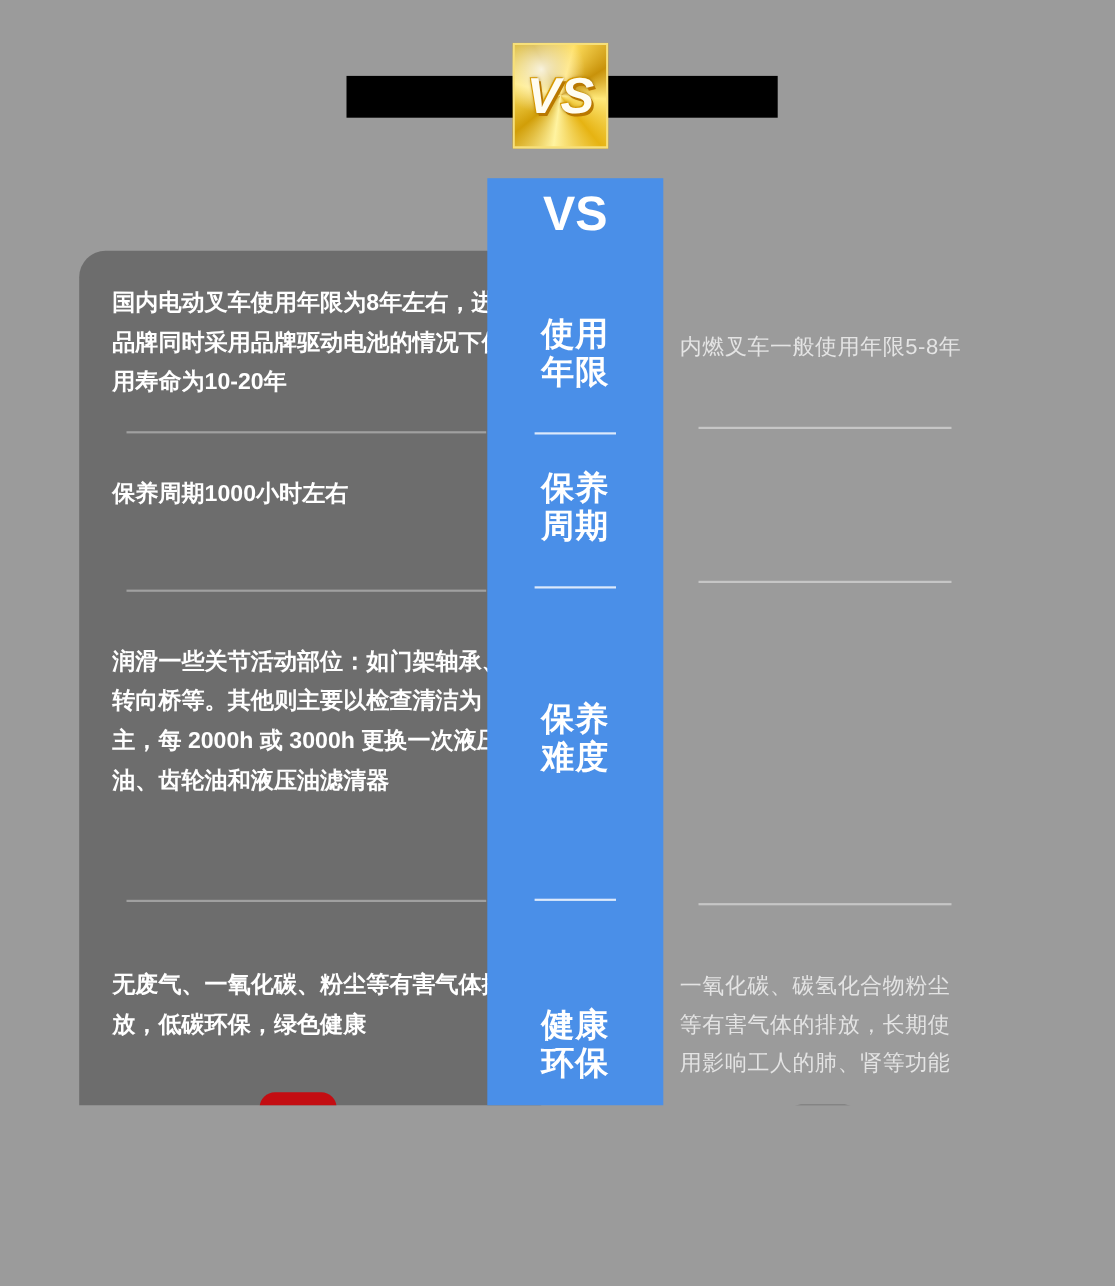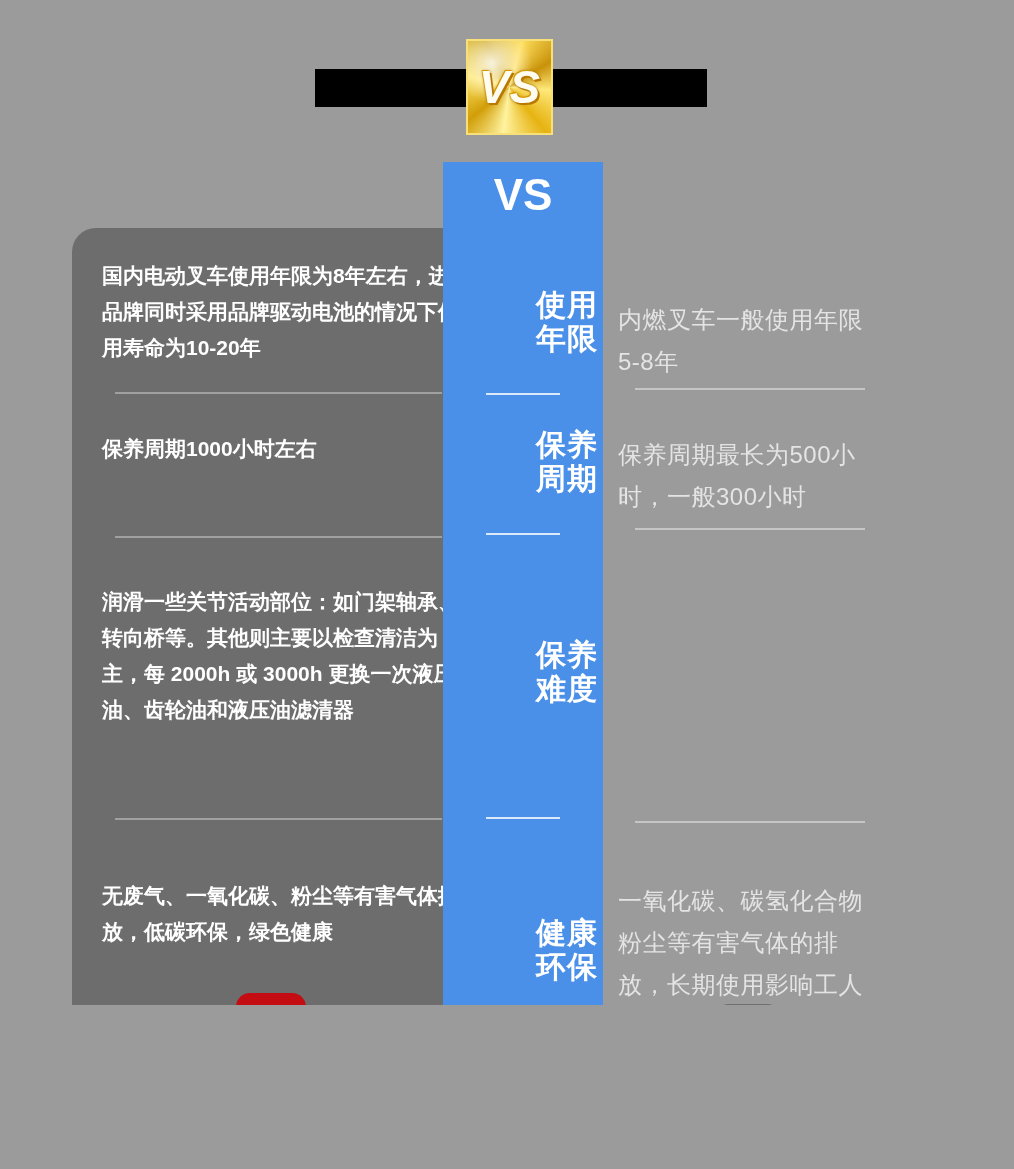--- a/index.html
+++ b/index.html
@@ -12,34 +12,34 @@
     background:
       radial-gradient(circle at 30% 25%, rgba(255,255,255,.85), rgba(255,255,255,0) 42%),
       conic-gradient(from 15deg at 50% 50%, #ffdf5e, #c8920a 12%, #ffe97a 22%, #e6b312 35%, #fff3a0 48%, #d19e08 60%, #ffe668 75%, #caa00c 88%, #ffdf5e);
     box-shadow:0 0 0 2px #f7e07a inset;}
   .vs-badge .vs-text{font-size:46px;font-weight:900;font-style:italic;color:#fffdf2;
     text-shadow:2px 2px 0 #b97800, -1px -1px 0 #d89a00, 0 0 3px #8a5c00;}
 
   
   .blue-col{position:absolute;left:443px;top:162px;width:160px;height:898px;background:#4a8fe8;z-index:3;}
   .blue-vs{position:absolute;top:8px;left:0;width:100%;text-align:center;color:#fff;font-size:44px;font-weight:bold;}
-  .cat{position:absolute;left:0;width:100%;text-align:center;color:#fff;font-weight:bold;font-size:30px;line-height:1.13;letter-spacing:1px;padding-left:44px;}
+  .cat{position:absolute;left:0;width:100%;text-align:center;color:#fff;font-weight:bold;font-size:30px;line-height:1.13;letter-spacing:1px;}
   .cat-1{top:126px;} .cat-2{top:266px;} .cat-3{top:476px;} .cat-4{top:714px;margin-top:40px;}
   .col-divider{position:absolute;left:43px;width:74px;border-top:2px solid #dce9fb;}
   .col-div-1{top:231px;} .col-div-2{top:371px;} .col-div-3{top:655px;}
 
   
   .left-panel{position:absolute;left:72px;top:228px;width:420px;height:802px;background:#6d6d6d;border-radius:24px;z-index:2;}
   .left-row{position:absolute;left:30px;width:370px;color:#fff;font-size:21px;font-weight:bold;line-height:1.72;}
   .left-row-1{top:30px;} .left-row-2{top:203px;} .left-row-3{top:356px;} .left-row-4{top:650px;}
   .left-divider{position:absolute;left:43px;width:327px;border-top:2px solid #a0a0a0;}
   .left-div-1{top:164px;} .left-div-2{top:308px;} .left-div-3{top:590px;}
 
   
-  .right-row{position:absolute;left:618px;width:262px;color:#e4e4e4;font-size:24px;line-height:1.75;letter-spacing:.5px;}
+  .right-row{position:absolute;left:618px;width:262px;color:#e4e4e4;font-size:20px;line-height:1.75;letter-spacing:.5px;}
   .right-row-1{top:299px;} .right-row-2{top:434px;} .right-row-3{top:584px;} .right-row-4{top:880px;}
   .right-divider{position:absolute;left:635px;width:230px;border-top:2px solid #c6c6c6;}
   .right-div-1{top:388px;} .right-div-2{top:528px;} .right-div-3{top:821px;}
 
   
   .thumb-up-badge{position:absolute;left:236px;top:993px;width:70px;height:67px;background:#c30d12;border-radius:14px;z-index:4;
     display:flex;align-items:center;justify-content:center;}
   .thumb-down-badge{position:absolute;left:718px;top:1004px;width:60px;height:56px;background:#6f6f6f;border-radius:10px;z-index:4;
     display:flex;align-items:center;justify-content:center;}
   .thumb-up-badge svg{width:38px;height:38px;fill:#fff;}
@@ -87,21 +87,20 @@
     <div class="col-divider col-div-3"></div>
 
     <div class="cat cat-4">
       <span>健康</span><br>
       <span>环保</span>
     </div>
   </div>
 
   <div class="right-row right-row-1">内燃叉车一般使用年限5-8年</div>
   <div class="right-divider right-div-1"></div>
-  <div class="right-row right-row-2">保养周期最长为500小时，一般300小时</div>
   <div class="right-divider right-div-2"></div>
   <div class="right-divider right-div-3"></div>
   <div class="right-row right-row-4">一氧化碳、碳氢化合物粉尘等有害气体的排放，长期使用影响工人的肺、肾等功能</div>
 
   <div class="thumb-up-badge">
     <svg viewBox="0 0 24 24" aria-hidden="true">
       <path d="M1 21h4V9H1v12zM23 10c0-1.1-.9-2-2-2h-6.31l.95-4.57.03-.32c0-.41-.17-.79-.44-1.06L14.17 1 7.59 7.59C7.22 7.95 7 8.45 7 9v10c0 1.1.9 2 2 2h9c.83 0 1.54-.5 1.84-1.22l3.02-7.05c.09-.23.14-.47.14-.73v-2z"></path>
     </svg>
   </div>
   <div class="thumb-down-badge">

